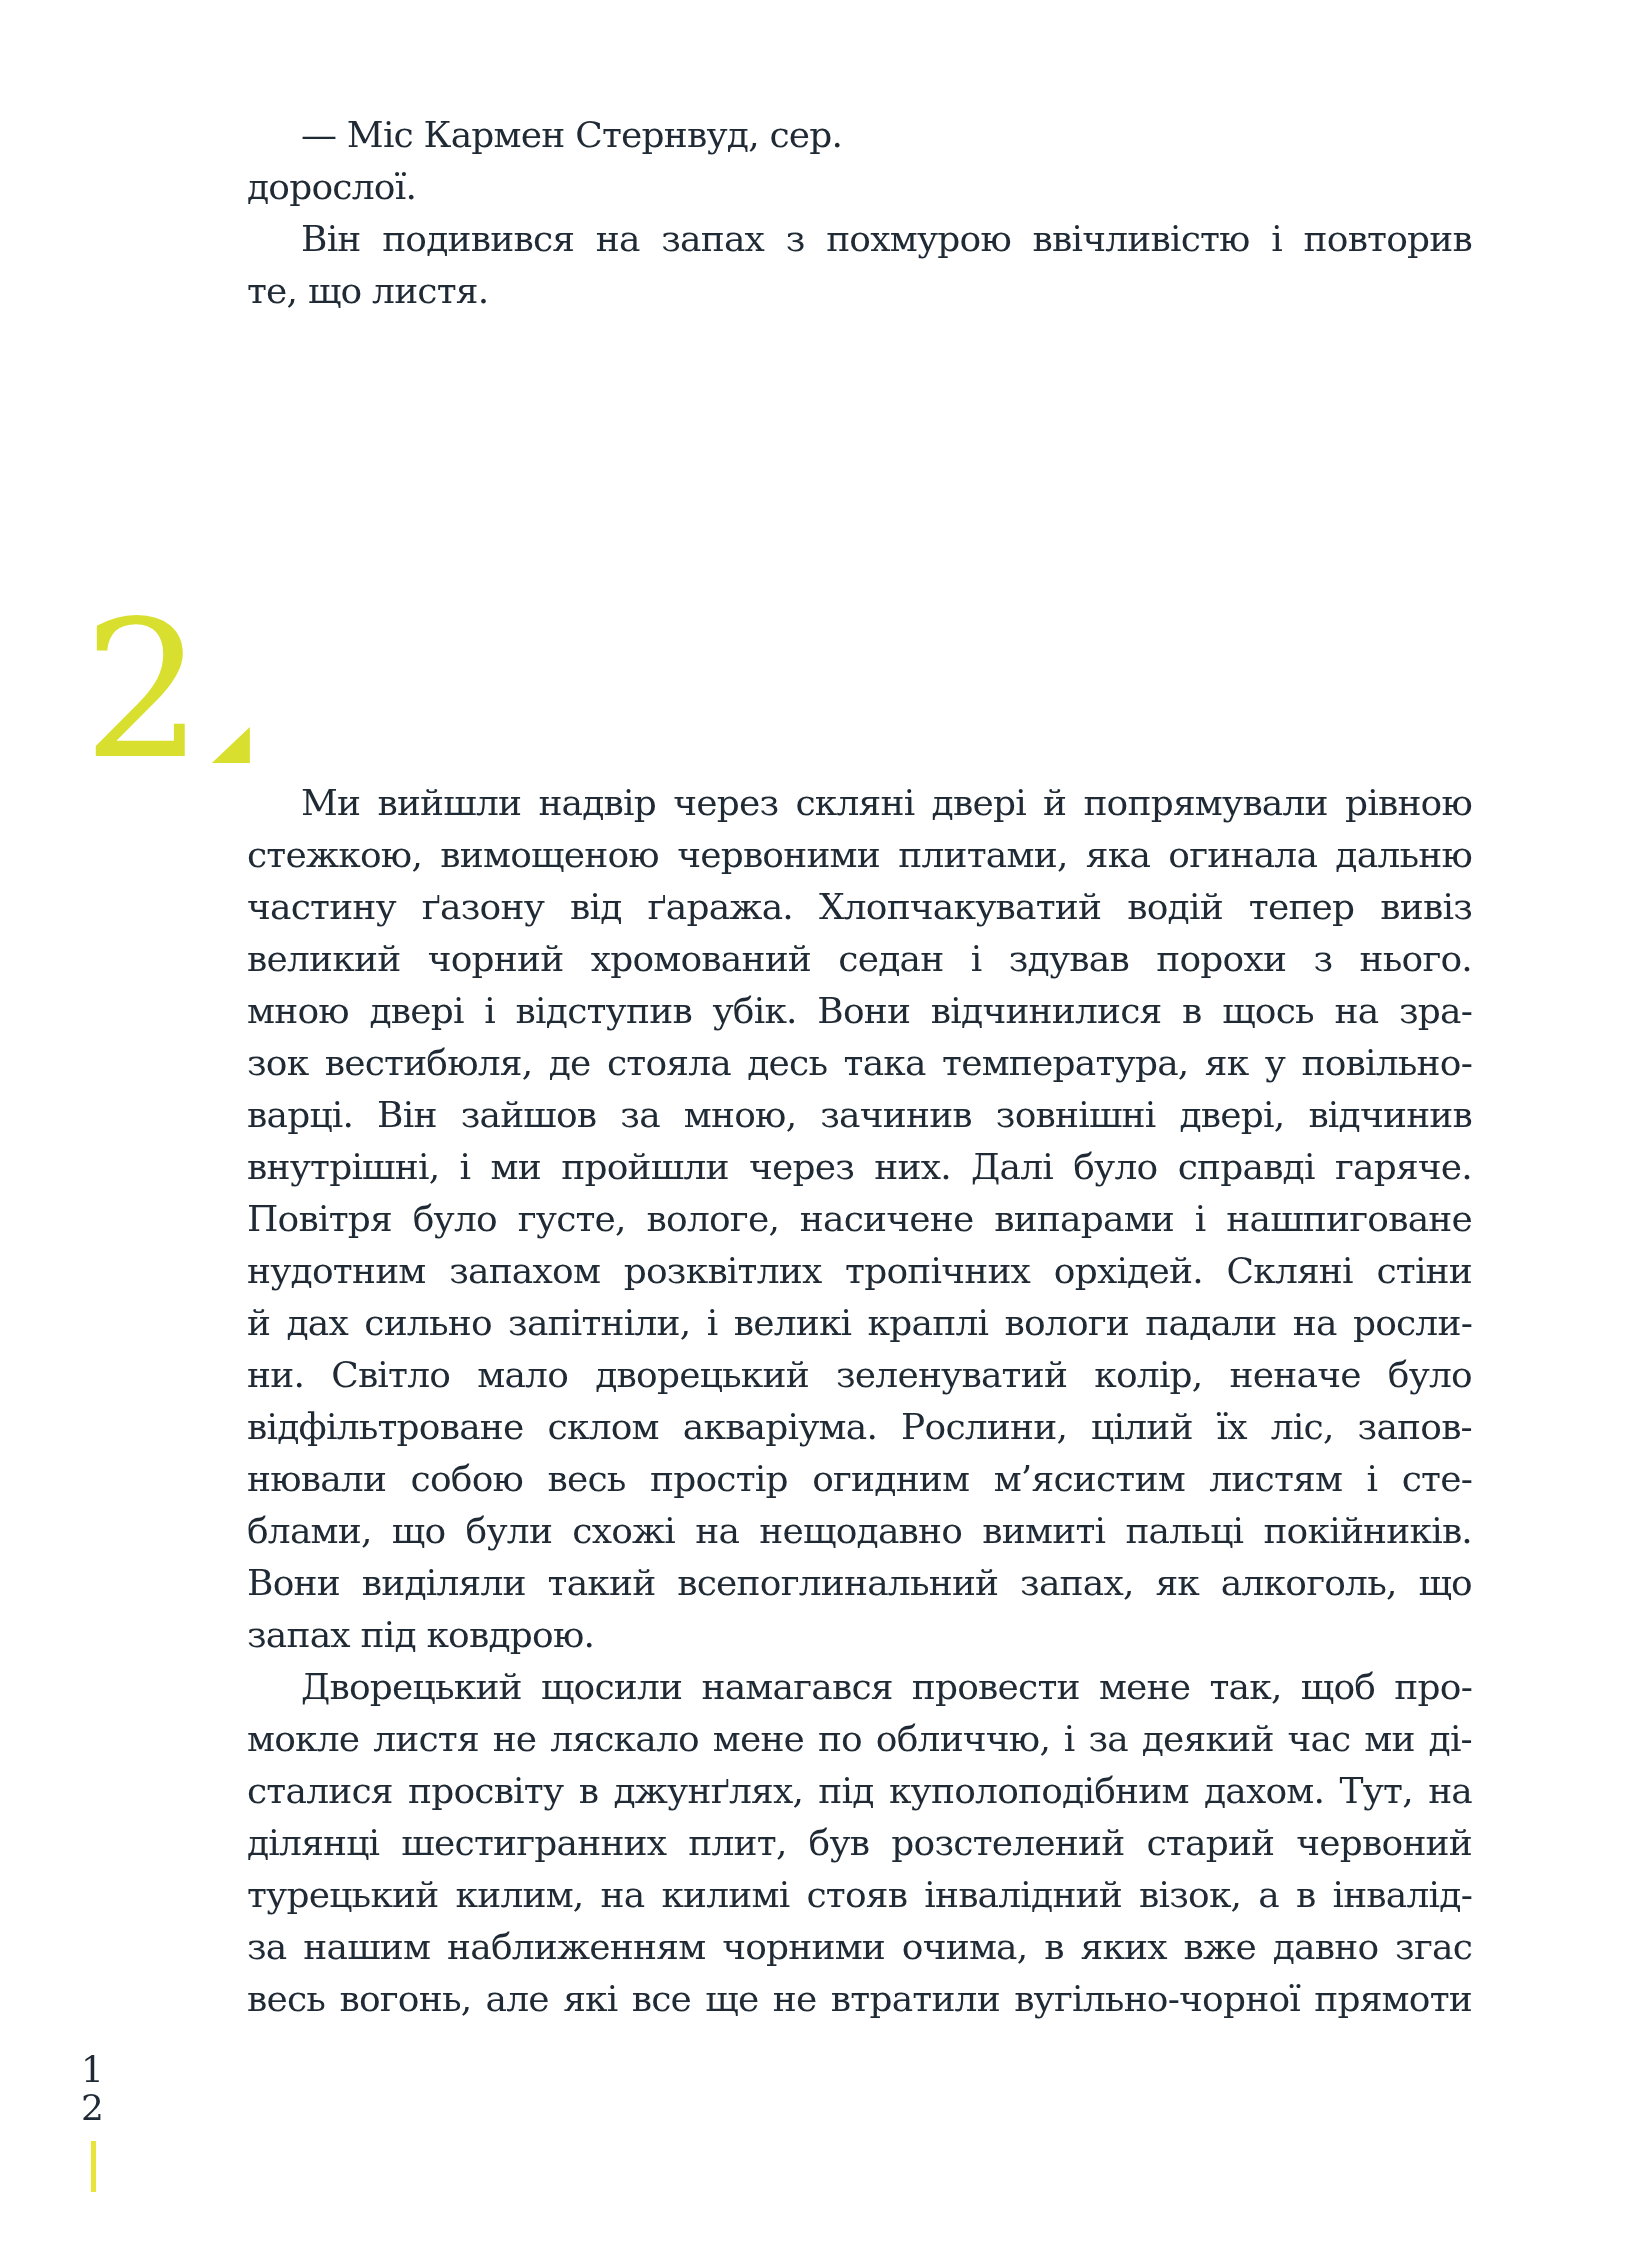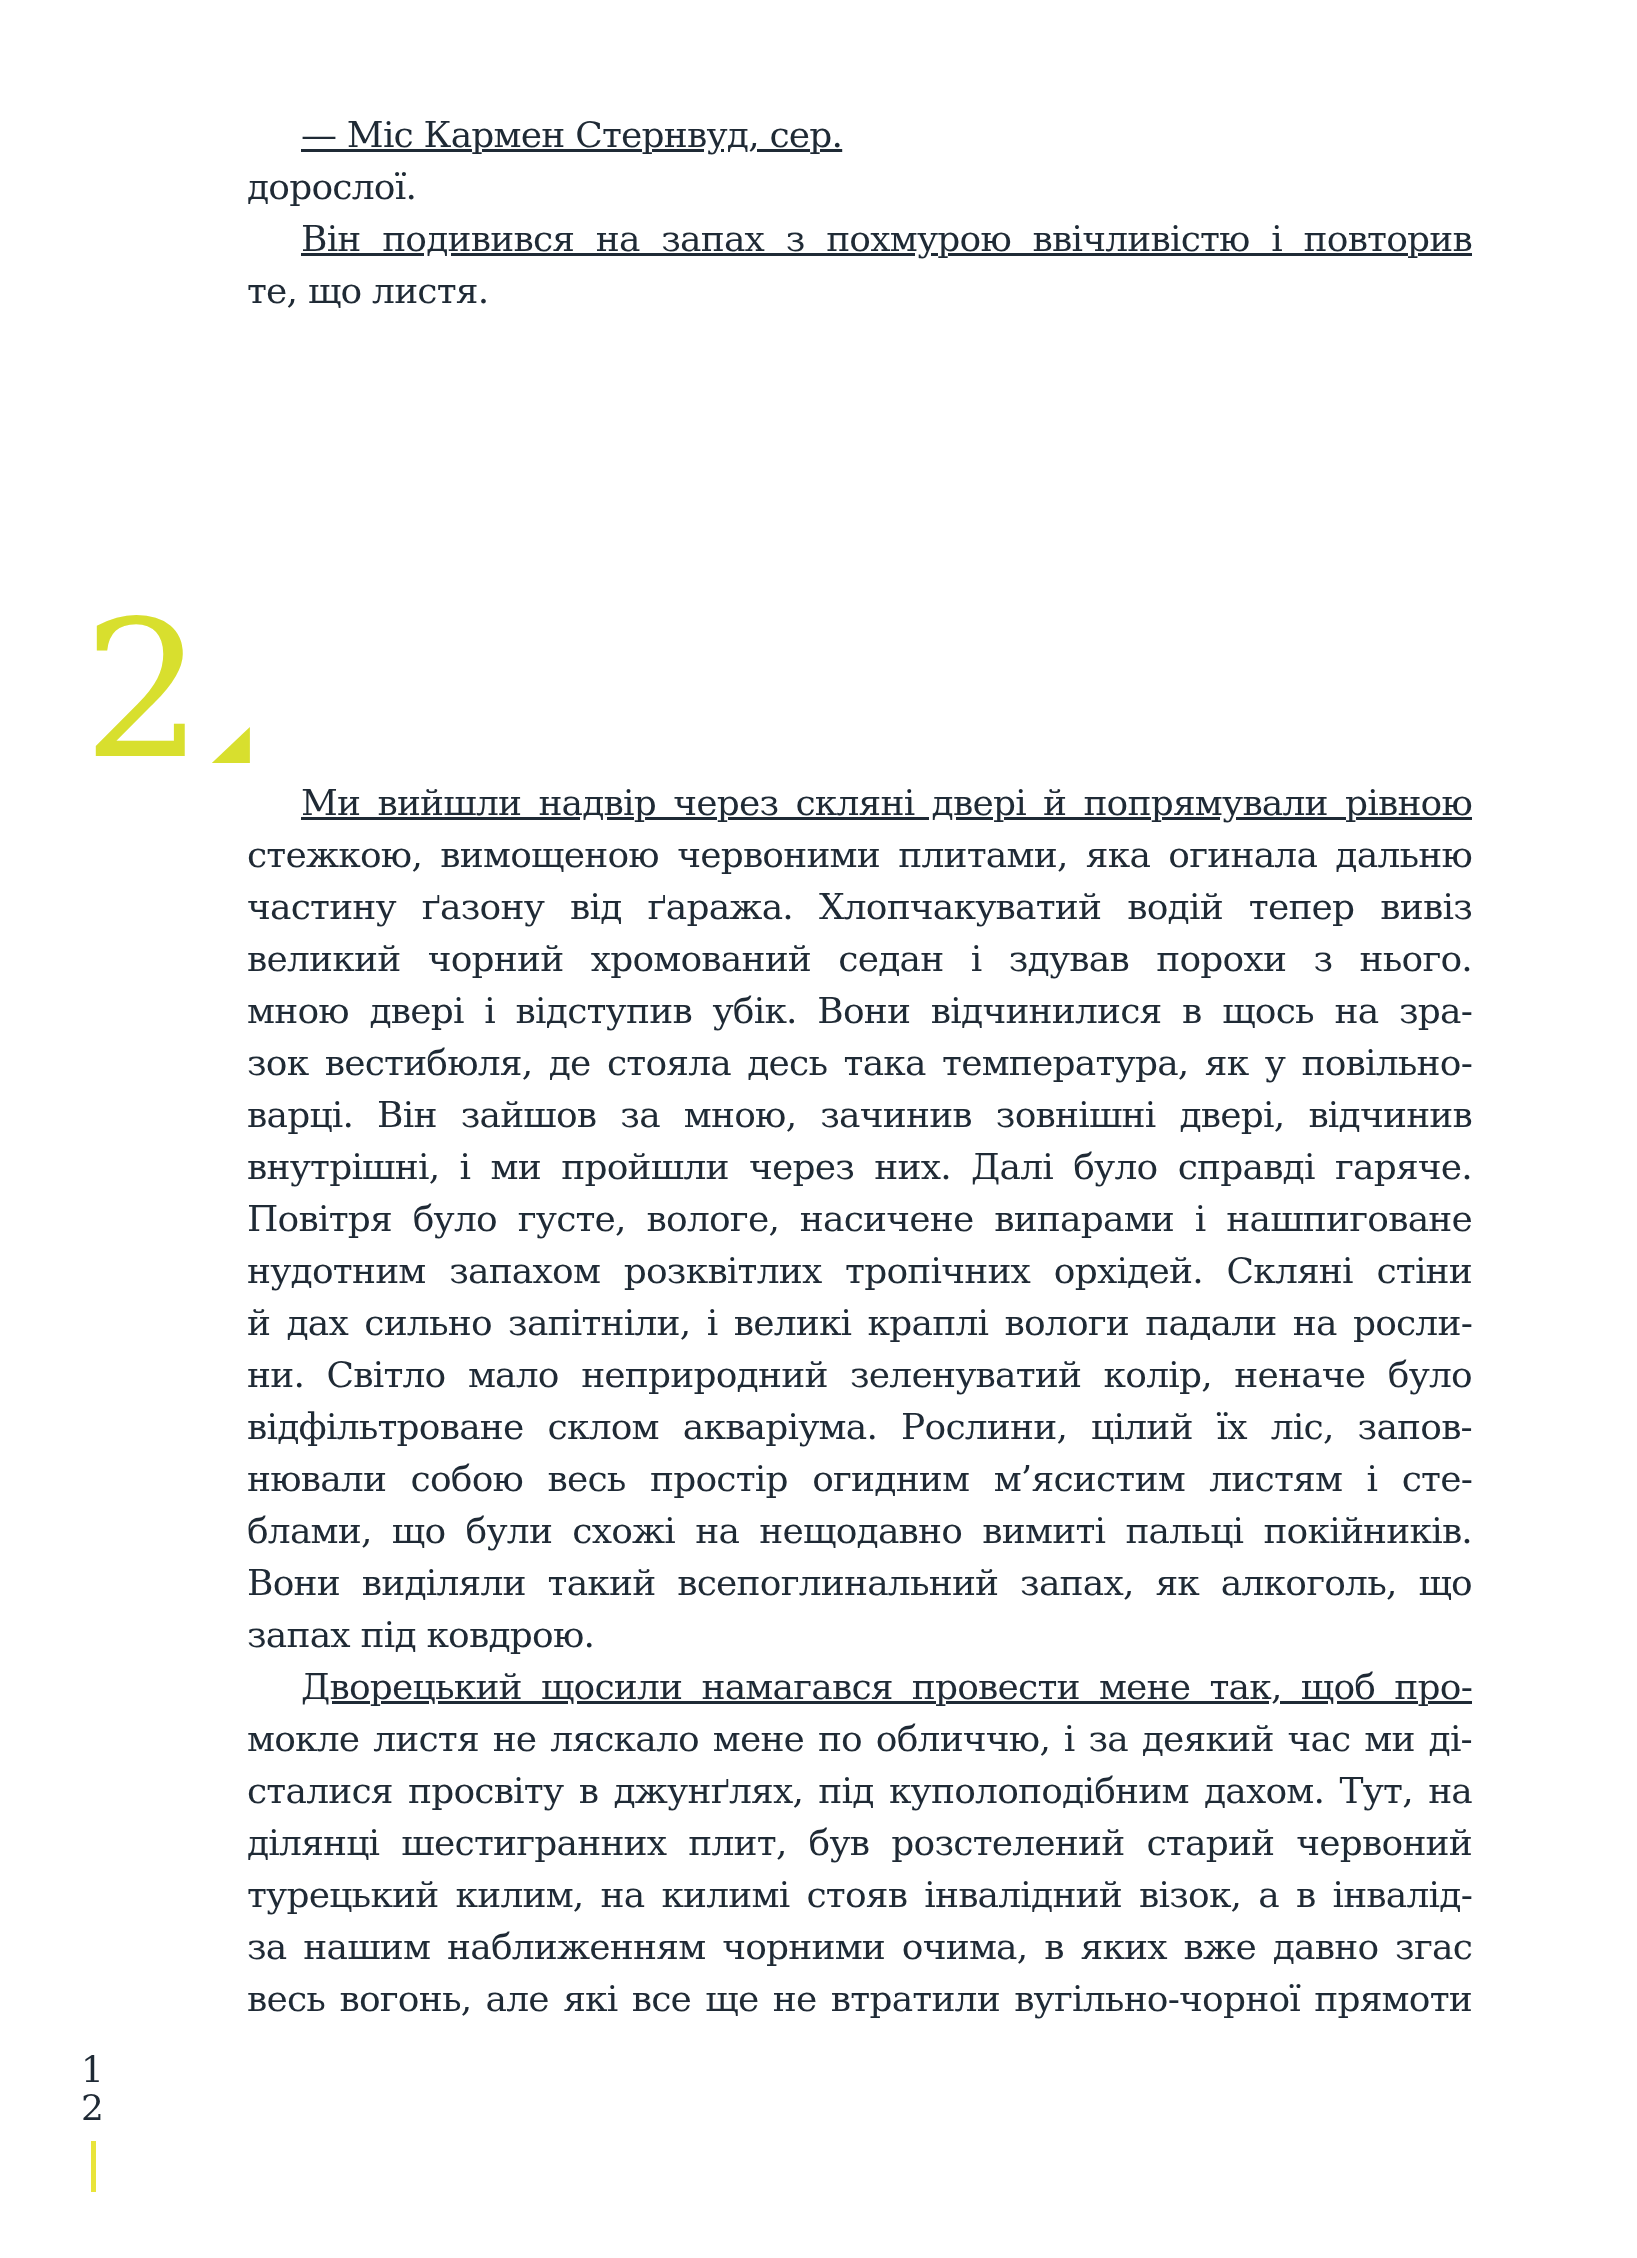--- a/index.html
+++ b/index.html
@@ -30,21 +30,20 @@
     white-space: normal;
     text-align: left;
   }
   .line.just {
     text-align: justify;
     text-justify: inter-word;
     text-align-last: justify;
   }
   .line.indent {
     text-indent: 54px;
-    text-decoration: underline;
   }
   #chapter {
     position: absolute;
     left: 83px;
     top: 619px;
     display: flex;
     align-items: flex-end;
     color: var(--accent, #d8df2e);
   }
   #chapter .num {
@@ -99,21 +98,21 @@
       <div class="line just">стежкою, вимощеною червоними плитами, яка огинала дальню</div>
       <div class="line just">частину ґазону від ґаража. Хлопчакуватий водій тепер вивіз</div>
       <div class="line just">великий чорний хромований седан і здував порохи з нього.</div>
       <div class="line just">мною двері і відступив убік. Вони відчинилися в щось на зра-</div>
       <div class="line just">зок вестибюля, де стояла десь така температура, як у повільно-</div>
       <div class="line just">варці. Він зайшов за мною, зачинив зовнішні двері, відчинив</div>
       <div class="line just">внутрішні, і ми пройшли через них. Далі було справді гаряче.</div>
       <div class="line just">Повітря було густе, вологе, насичене випарами і нашпиговане</div>
       <div class="line just">нудотним запахом розквітлих тропічних орхідей. Скляні стіни</div>
       <div class="line just">й дах сильно запітніли, і великі краплі вологи падали на росли-</div>
-      <div class="line just">ни. Світло мало неприродний зеленуватий колір, неначе було</div>
+      <div class="line just">ни. Світло мало дворецький зеленуватий колір, неначе було</div>
       <div class="line just">відфільтроване склом акваріума. Рослини, цілий їх ліс, запов-</div>
       <div class="line just">нювали собою весь простір огидним м’ясистим листям і сте-</div>
       <div class="line just">блами, що були схожі на нещодавно вимиті пальці покійників.</div>
       <div class="line just">Вони виділяли такий всепоглинальний запах, як алкоголь, що</div>
       <div class="line">запах під ковдрою.</div>
       <div class="line just indent">Дворецький щосили намагався провести мене так, щоб про-</div>
       <div class="line just">мокле листя не ляскало мене по обличчю, і за деякий час ми ді-</div>
       <div class="line just">сталися просвіту в джунґлях, під куполоподібним дахом. Тут, на</div>
       <div class="line just">ділянці шестигранних плит, був розстелений старий червоний</div>
       <div class="line just">турецький килим, на килимі стояв інвалідний візок, а в інвалід-</div>

